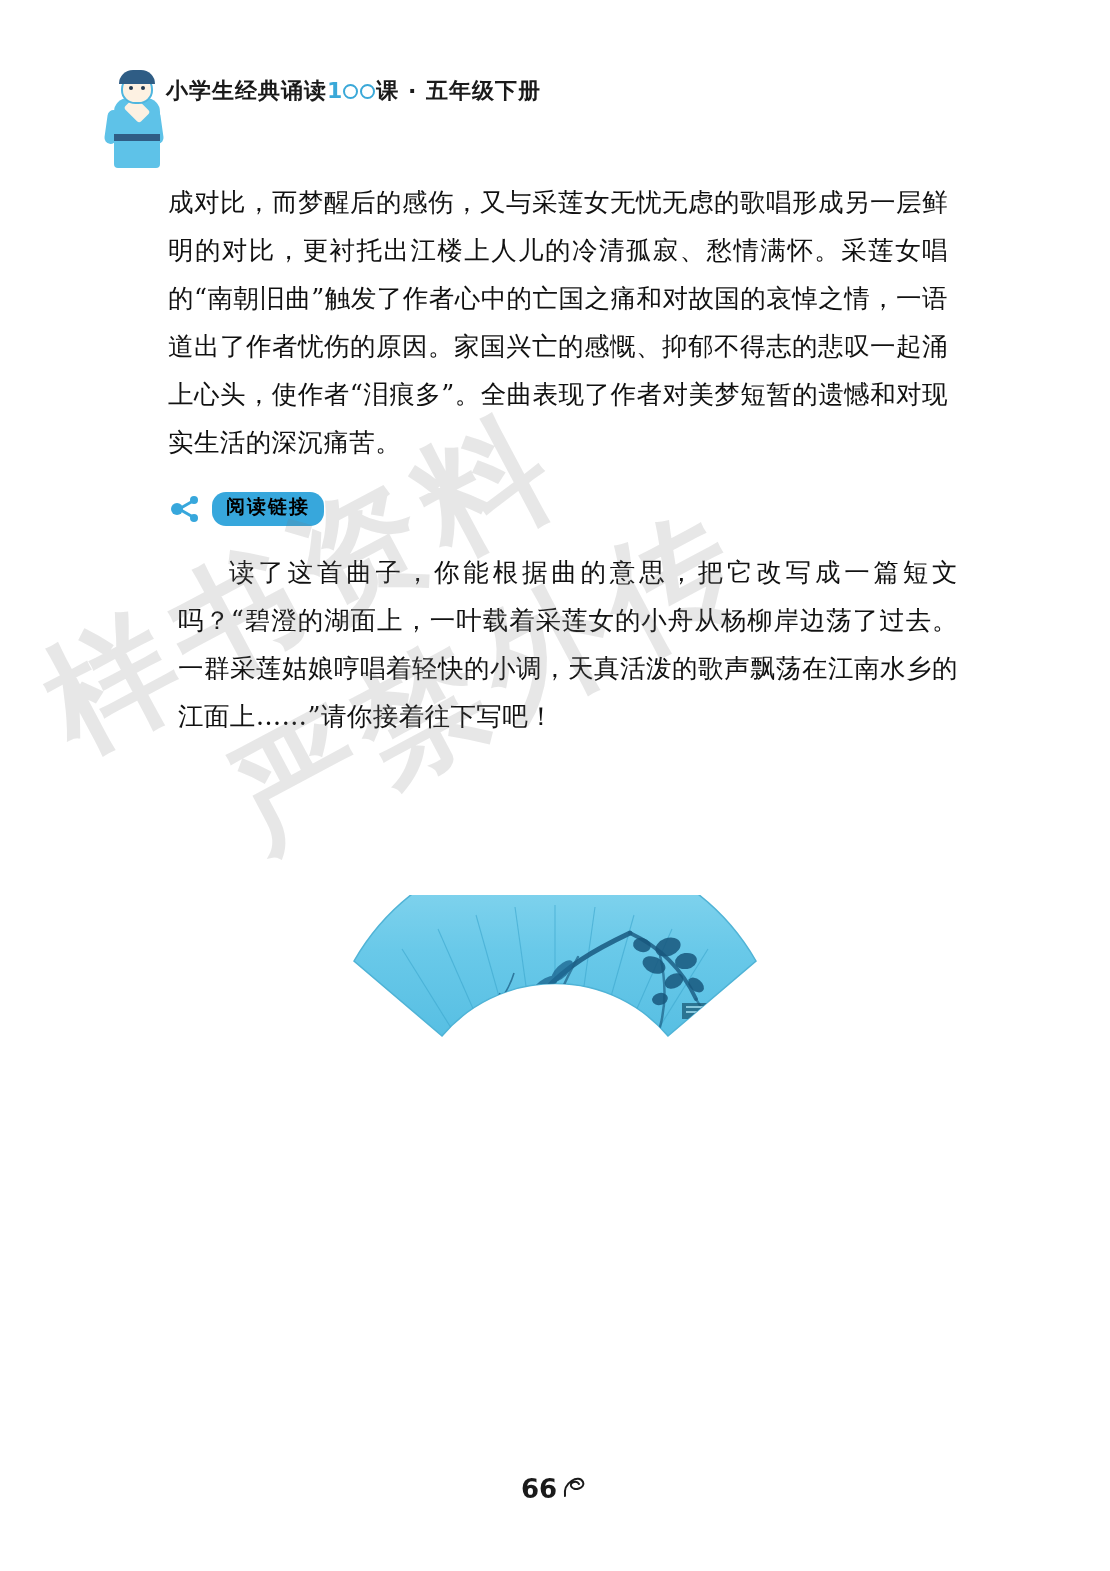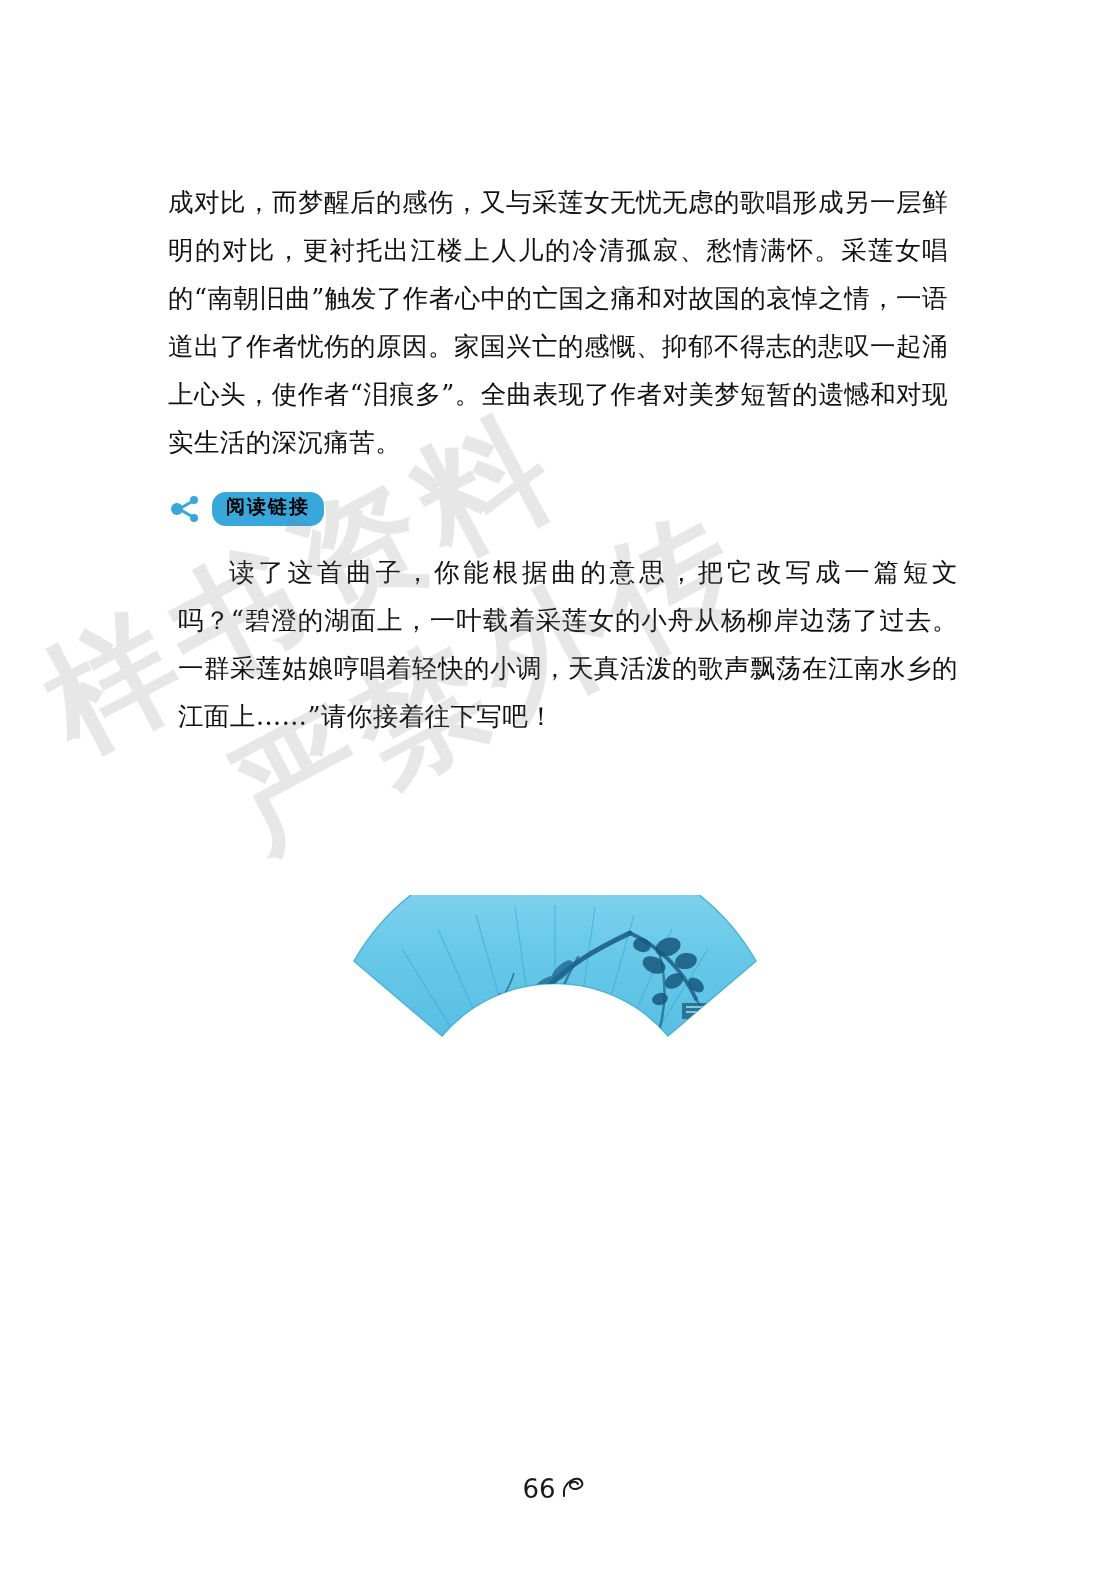--- a/index.html
+++ b/index.html
@@ -226,34 +226,50 @@
 
   
   .pagenum {
     position: absolute;
     left: 0;
     right: 0;
     top: 1472px;
     text-align: center;
     font-family: "DejaVu Sans", "Liberation Sans", sans-serif;
     font-size: 26px;
-    font-weight: normal;
+    font-weight: bold;
     color: #1a1a1a;
   }
   .pagenum .swirl {
     display: inline-block;
     vertical-align: -4px;
     margin-left: 2px;
   }
 </style>
 </head>
 <body>
 
 <div class="page">
 
+  <div class="header">
+    <div class="header-mascot">
+      <div class="mascot-arm l"></div>
+      <div class="mascot-arm r"></div>
+      <div class="mascot-body"></div>
+      <div class="mascot-belt"></div>
+      <div class="mascot-collar"></div>
+      <div class="mascot-head"></div>
+      <div class="mascot-hair"></div>
+      <div class="mascot-eye l"></div>
+      <div class="mascot-eye r"></div>
+    </div>
+    <div class="header-title">
+      <span>小学生经典诵读</span><span class="hundred">1<span class="o"></span><span class="o"></span></span><span>课 · 五年级下册</span>
+    </div>
+  </div>
 
   <div class="content">
     <p class="para">成对比，而梦醒后的感伤，又与采莲女无忧无虑的歌唱形成另一层鲜明的对比，更衬托出江楼上人儿的冷清孤寂、愁情满怀。采莲女唱的“南朝旧曲”触发了作者心中的亡国之痛和对故国的哀悼之情，一语道出了作者忧伤的原因。家国兴亡的感慨、抑郁不得志的悲叹一起涌上心头，使作者“泪痕多”。全曲表现了作者对美梦短暂的遗憾和对现实生活的深沉痛苦。</p>
   </div>
 
   <div class="section-tag">
     <span class="tag-icon">
       <svg width="34" height="34" viewBox="0 0 34 34" aria-hidden="true">
         <line x1="11" y1="17" x2="25" y2="9" stroke="#37a7dc" stroke-width="3"></line>
         <line x1="11" y1="17" x2="25" y2="25" stroke="#37a7dc" stroke-width="3"></line>

